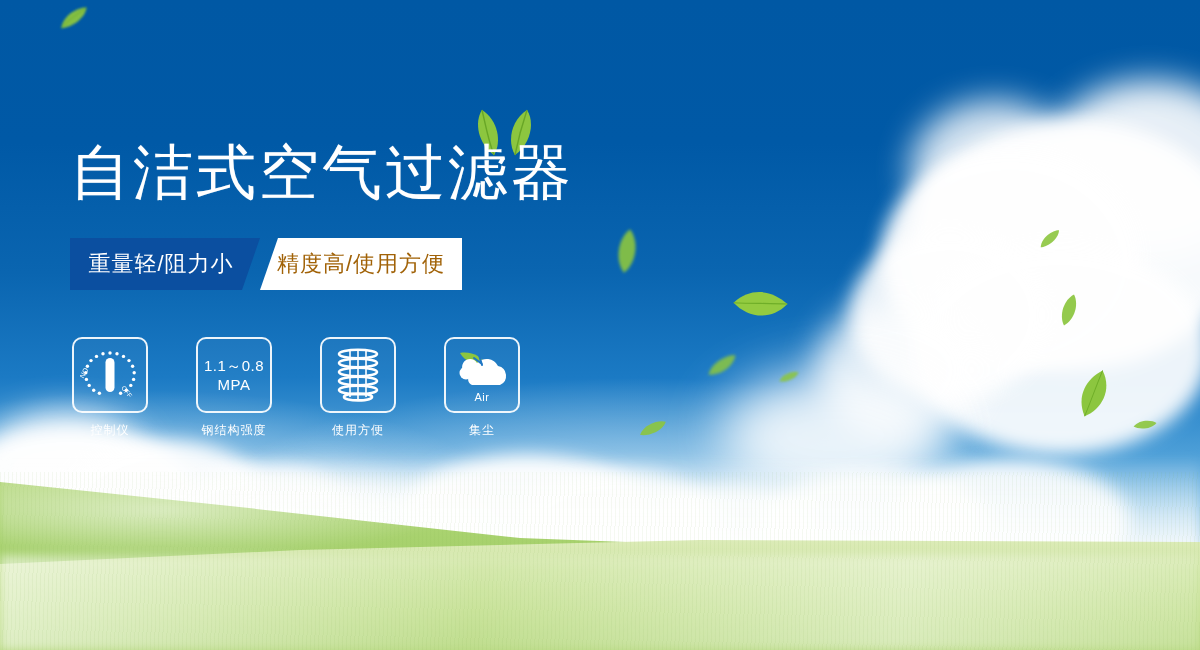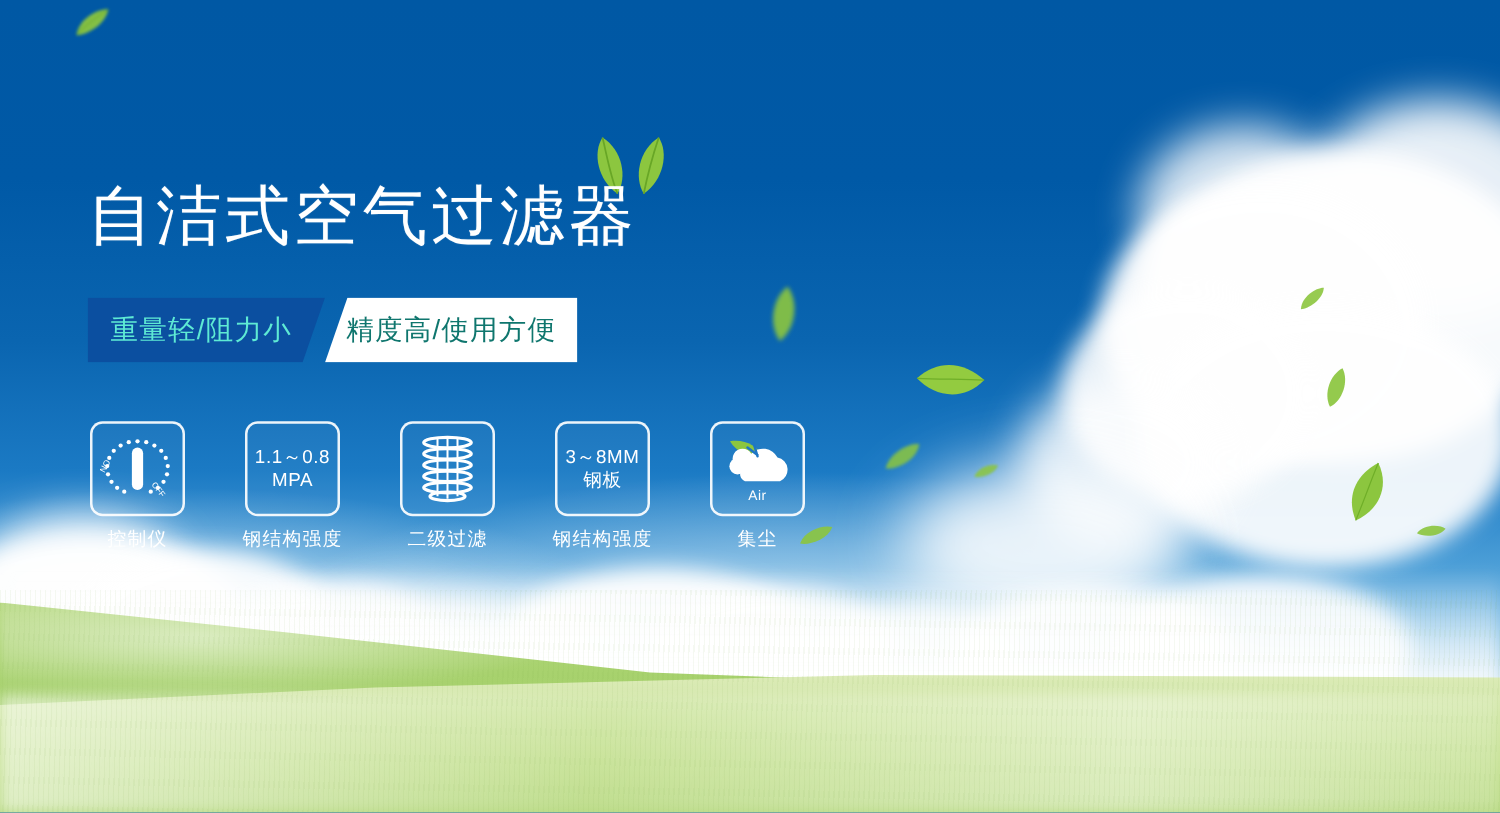--- a/index.html
+++ b/index.html
@@ -98,50 +98,50 @@
     opacity:.7;
   }
 
   
   .leaf { position:absolute; }
   .leaf svg { display:block; width:100%; height:100%; }
 
   
   .headline {
     position:absolute; left:70px; top:142px;
-    font-size:52px; line-height:62px;
+    font-size:60px; line-height:62px;
     color:#ffffff; letter-spacing:3px;
     font-weight:300;
     text-shadow:0 0 1px rgba(255,255,255,.35);
     white-space:nowrap;
   }
 
   .sprouts { position:absolute; left:468px; top:108px; width:72px; height:48px; }
 
   
   .subbar {
     position:absolute; left:70px; top:238px;
     width:392px; height:52px;
     display:flex; align-items:stretch;
   }
   .sub-left {
     position:relative;
     background:#0b4fa0;
     width:190px;
     display:flex; align-items:center; justify-content:center;
-    color:#5eead4; font-size:22px; letter-spacing:1px;
+    color:#ffffff; font-size:22px; letter-spacing:1px;
     clip-path:polygon(0 0, 100% 0, calc(100% - 18px) 100%, 0 100%);
     padding-right:8px;
     text-align:right;
   }
   .sub-right {
     flex:1;
     background:#ffffff;
     display:flex; align-items:center; justify-content:center;
-    color:#0f766e; font-size:22px; letter-spacing:1px;
+    color:#a16207; font-size:22px; letter-spacing:1px;
     clip-path:polygon(18px 0, 100% 0, 100% 100%, 0 100%);
   }
 
   
   .features {
     position:absolute; left:70px; top:337px;
     display:flex; gap:44px; align-items:flex-start;
   }
   .feature { width:80px; display:flex; flex-direction:column; align-items:center; }
   .feature-box {
@@ -149,21 +149,21 @@
     border:2px solid rgba(255,255,255,.92);
     border-radius:10px;
     display:flex; flex-direction:column;
     align-items:center; justify-content:center;
     color:#ffffff;
     background:rgba(255,255,255,.04);
   }
   .feature-text { font-size:15px; line-height:19px; text-align:center; letter-spacing:.5px; }
   .feature-label {
     margin-top:9px;
-    font-size:15px; color:#ffffff; letter-spacing:1px; white-space:nowrap;
+    font-size:12px; color:#ffffff; letter-spacing:1px; white-space:nowrap;
   }
 
   
   .gauge { position:relative; width:60px; height:56px; }
   .gauge svg { display:block; }
 
   
   .coil { width:46px; height:56px; }
   .coil svg { display:block; }
 
@@ -349,32 +349,23 @@
               <ellipse cx="23" cy="50" rx="14" ry="3.4"></ellipse>
             </g>
             <g stroke="#ffffff" stroke-width="1.6">
               <line x1="15" y1="4" x2="15" y2="50"></line>
               <line x1="23" y1="3" x2="23" y2="52"></line>
               <line x1="31" y1="4" x2="31" y2="50"></line>
             </g>
           </svg>
         </div>
       </div>
-      <div class="feature-label">二级过滤</div>
+      <div class="feature-label">使用方便</div>
     </div>
 
-    <div class="feature">
-      <div class="feature-box">
-        <div class="feature-text">
-          <div>3～8MM</div>
-          <div>钢板</div>
-        </div>
-      </div>
-      <div class="feature-label">钢结构强度</div>
-    </div>
 
     <div class="feature">
       <div class="feature-box">
         <div class="airicon">
           <svg viewBox="0 0 60 52">
             <path d="M8 4 C20 2 30 8 34 16 C26 18 14 14 8 4 Z" fill="#8cc63f"></path>
             <path d="M18 26 a8 8 0 1 1 7-12 a13 13 0 0 1 21 3 a10 10 0 0 1 2 19 L20 36 a6 6 0 0 1 -2 -10 Z" fill="#ffffff"></path>
             <circle cx="14" cy="24" r="6.5" fill="#ffffff"></circle>
             <path d="M22 9 l8 6 M27 6 l3 10" stroke="#1f76c4" stroke-width="2" stroke-linecap="round"></path>
           </svg>

